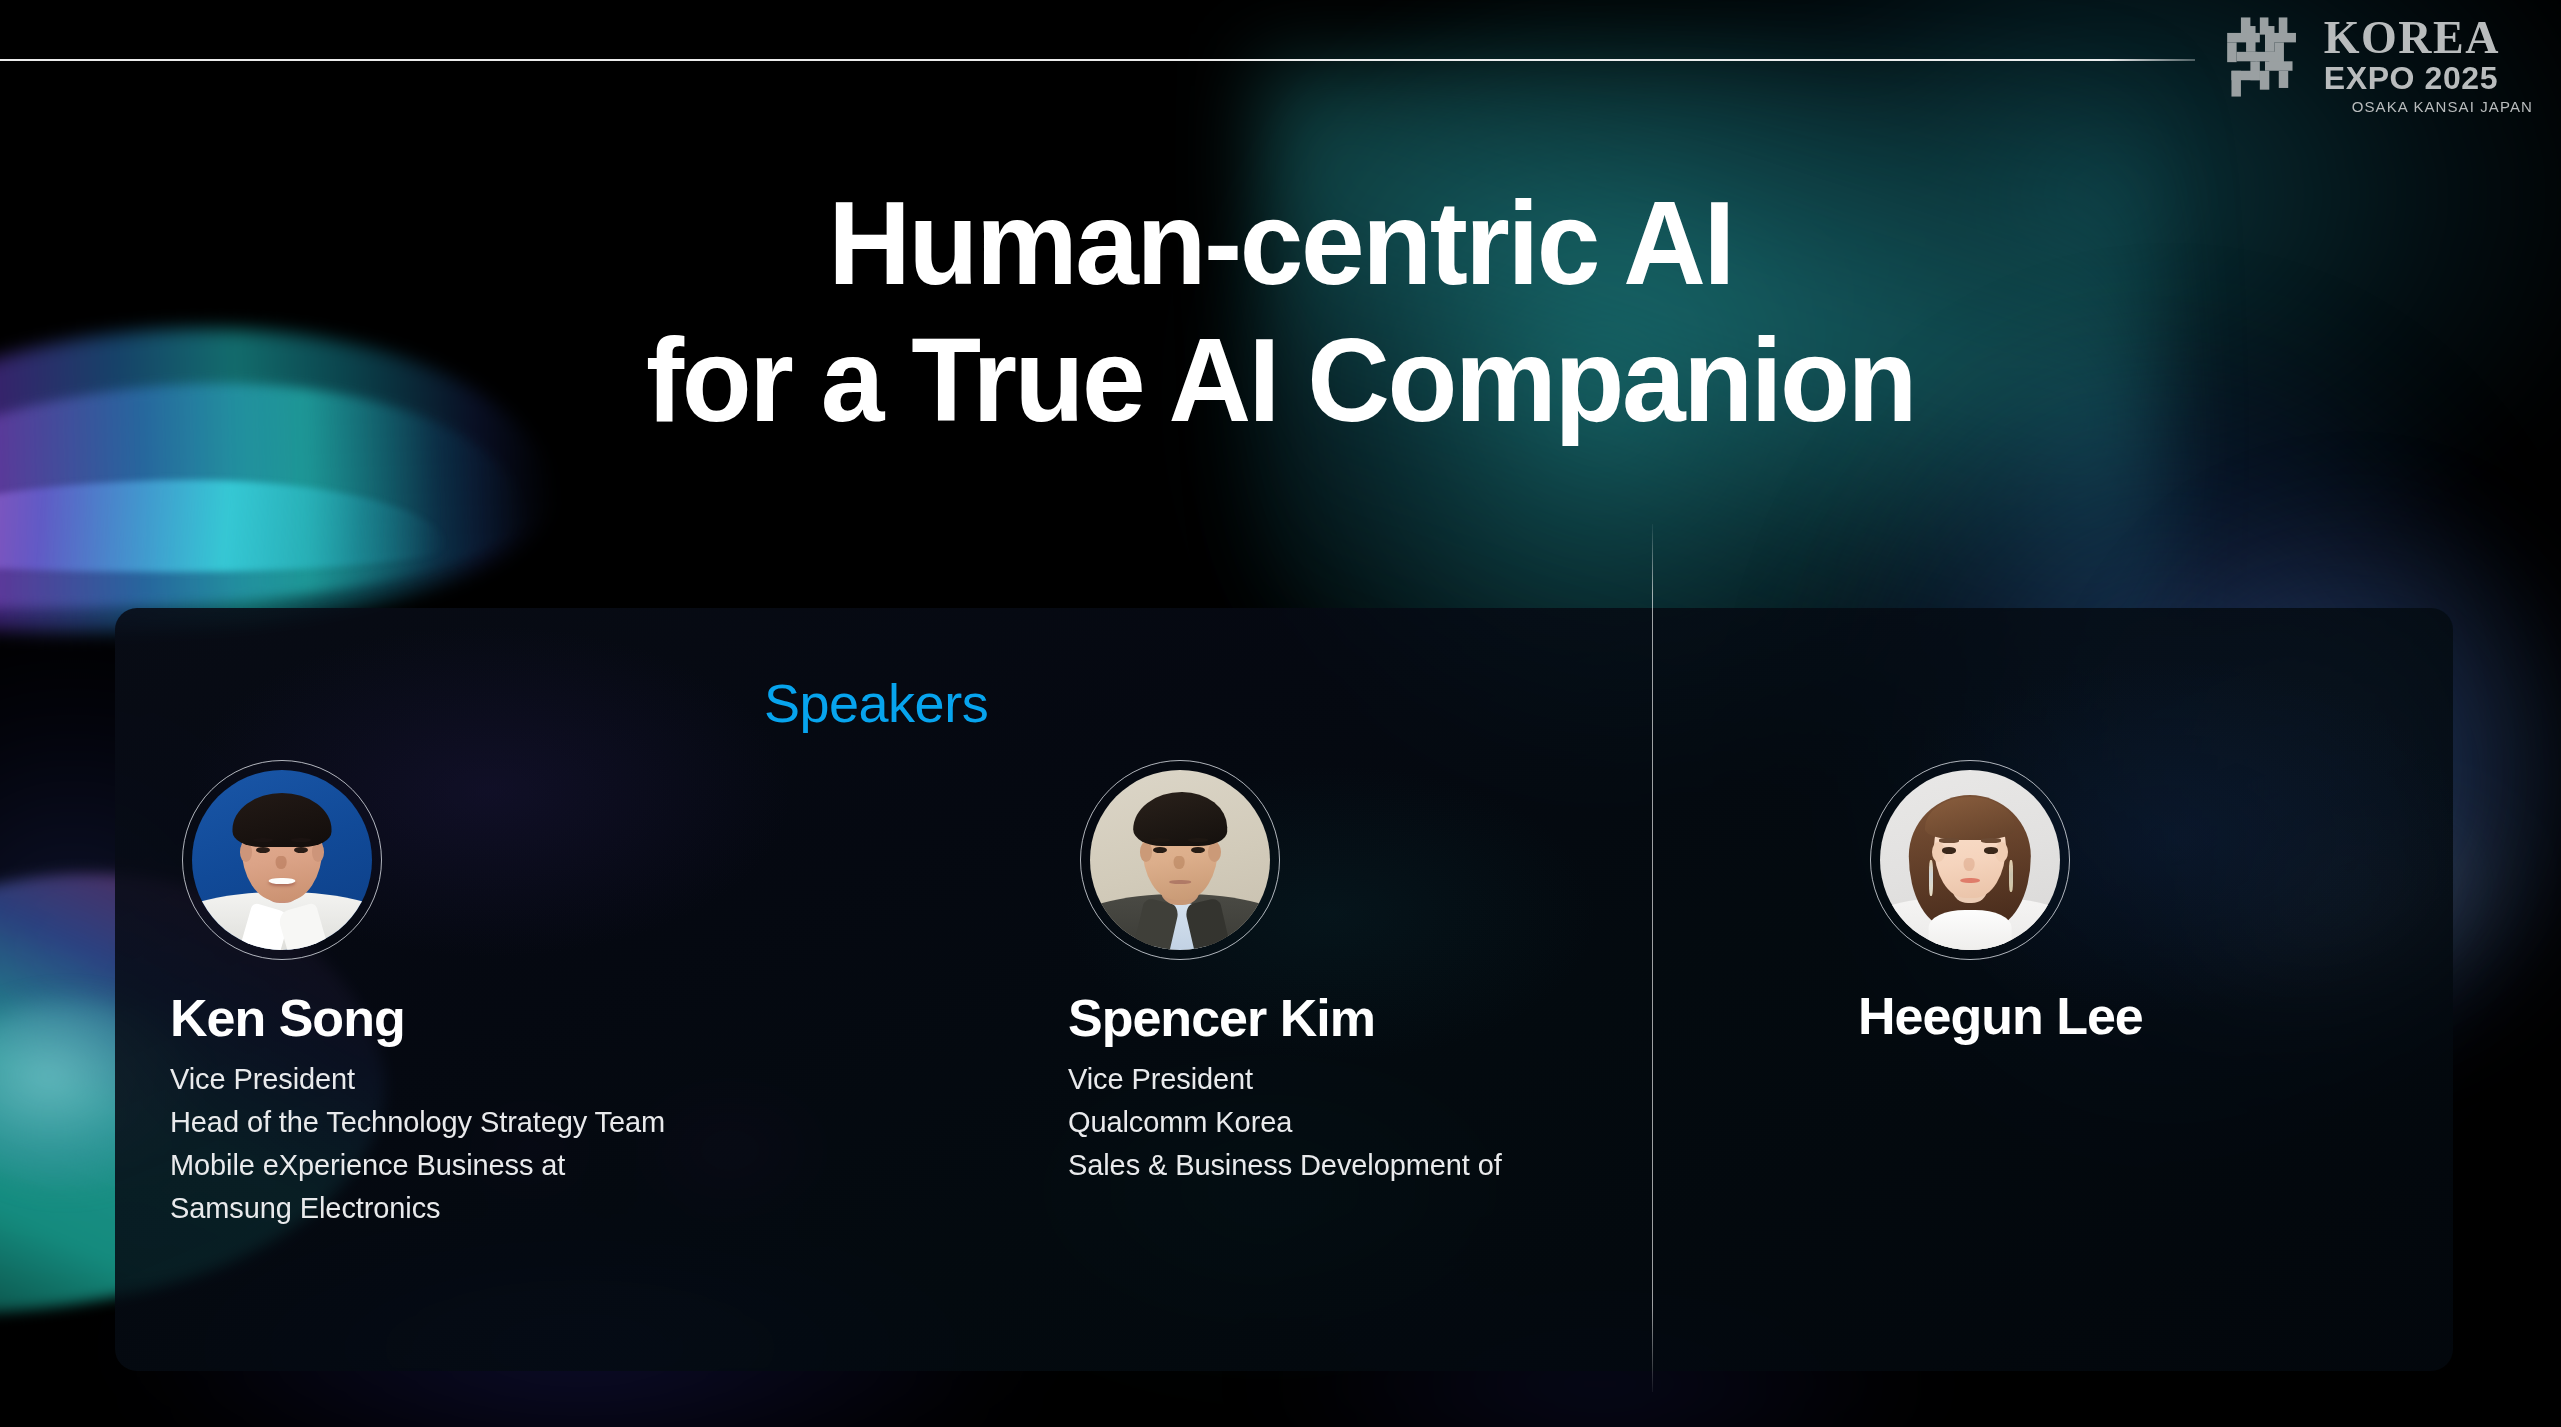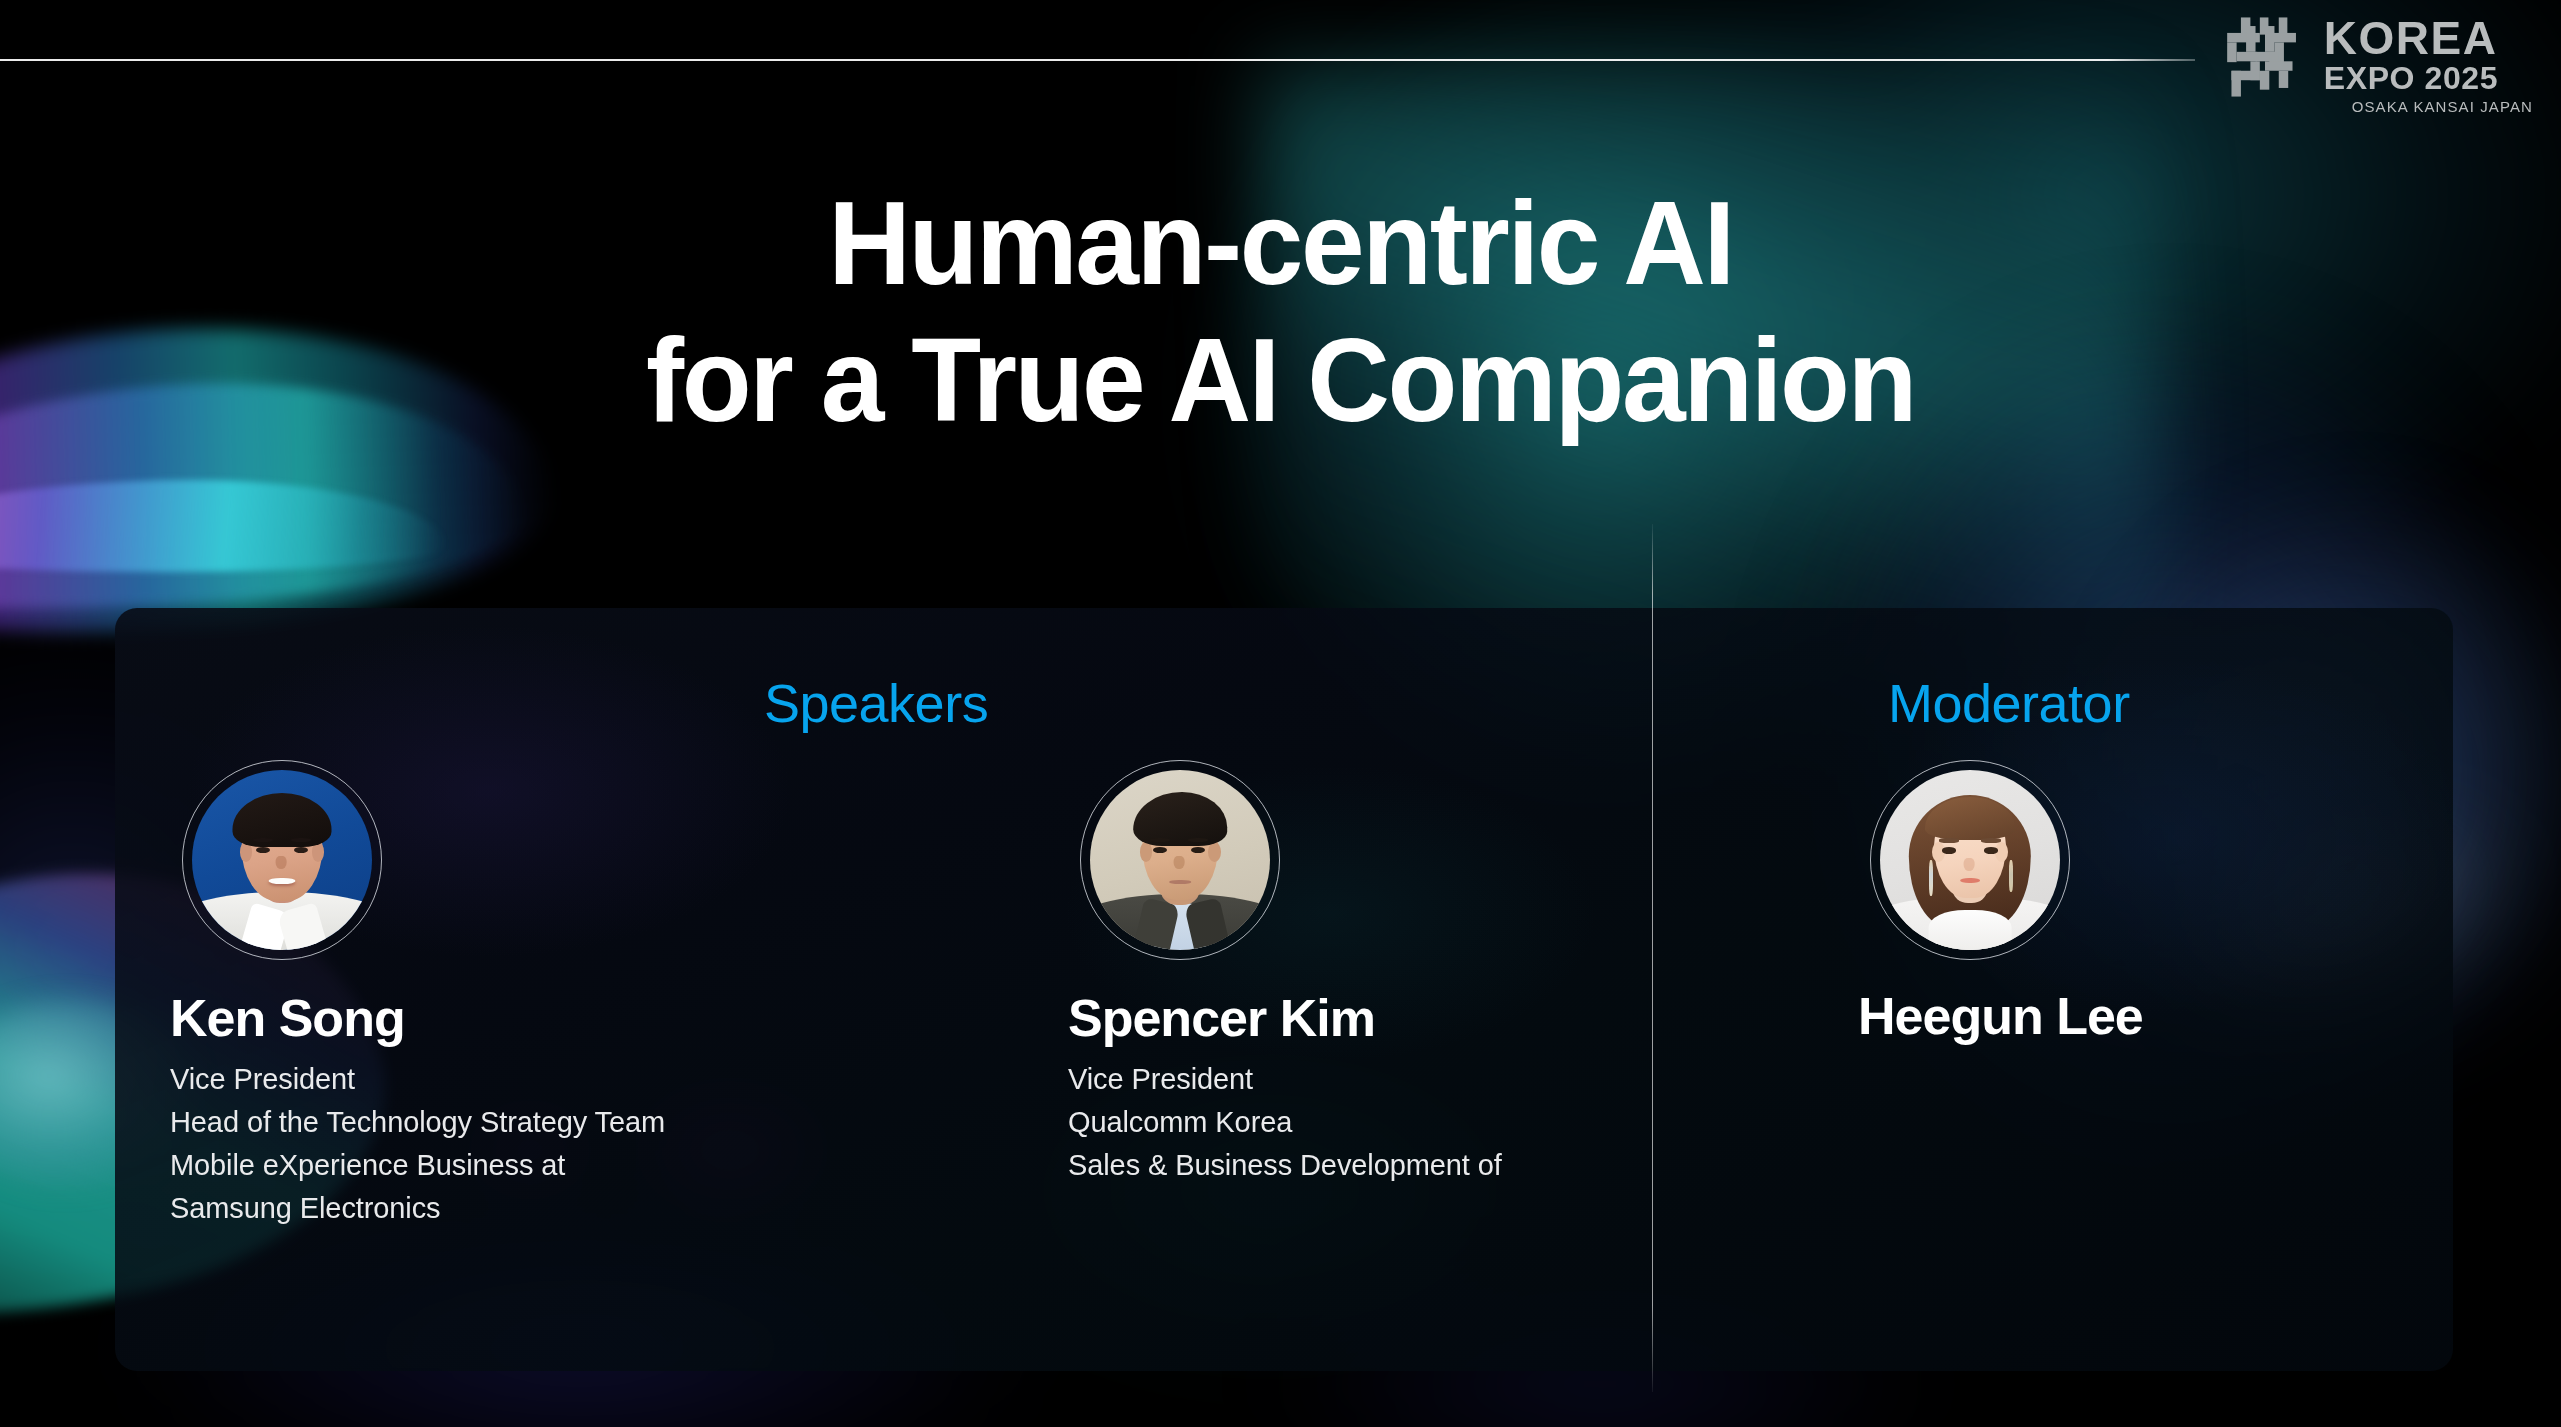--- a/index.html
+++ b/index.html
@@ -139,21 +139,21 @@
   
   .top-rule {
     position:absolute; left:0; top:59px; width:2195px; height:2px;
     background:linear-gradient(90deg, rgba(255,255,255,.92) 0%, rgba(255,255,255,.92) 96%, rgba(255,255,255,.30) 100%);
   }
   .logo { position:absolute; right:28px; top:14px; display:flex; align-items:flex-start; gap:16px; }
   .logo-mark { width:86px; height:86px; flex:0 0 86px; }
   .logo-text { padding-top:2px; }
   .logo-korea {
     font-size:46px; font-weight:700; letter-spacing:1.5px; line-height:.96;
-    color:#b9bcbd; font-family:Liberation Sans, sans-serif;
+    color:#b9bcbd; font-family:Liberation Serif, serif;
   }
   .logo-expo {
     font-size:32px; font-weight:700; letter-spacing:.6px; line-height:1.04;
     color:#b9bcbd; margin-top:2px;
   }
   .logo-osaka {
     font-size:15px; font-weight:400; letter-spacing:1.1px; line-height:1.1;
     color:#b9bcbd; margin-top:4px; white-space:nowrap;margin-left:28px;
   }
 
@@ -406,21 +406,20 @@
     <span class="line">for a True AI Companion</span>
   </h1>
 
   <div class="panel">
     <div class="panel-inner-glow"></div>
   </div>
 
   <div class="divider"></div>
 
   <div class="sec-label sec-speakers">Speakers</div>
-  <div class="sec-label sec-moderator">Moderator</div>
 
   <div class="person p1">
     <div class="avatar-ring">
       <div class="avatar ken">
         <div class="ph-bg"></div>
         <div class="ph-shoulders"></div>
         <div class="ph-collarL"></div>
         <div class="ph-collarR"></div>
         <div class="ph-neck"></div>
         <div class="ph-face"></div>

